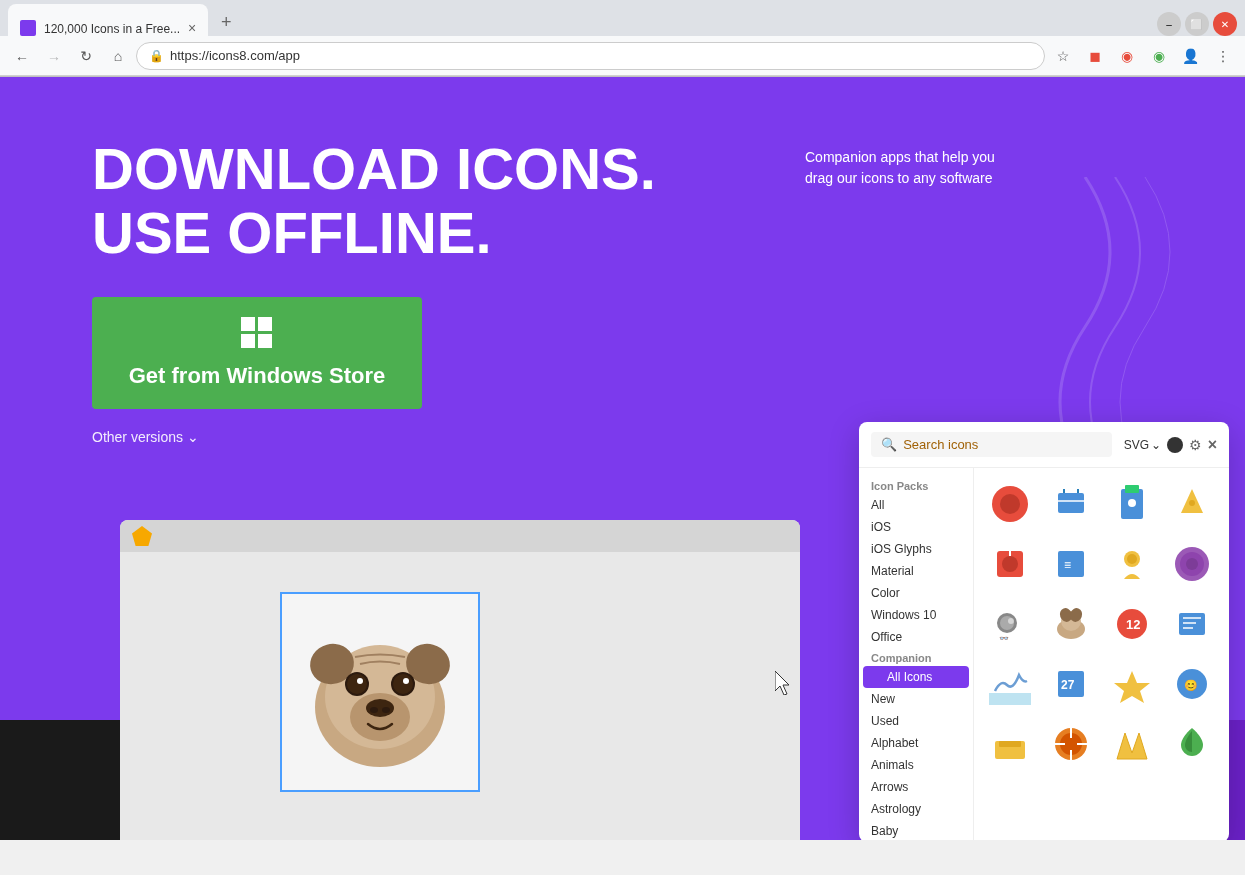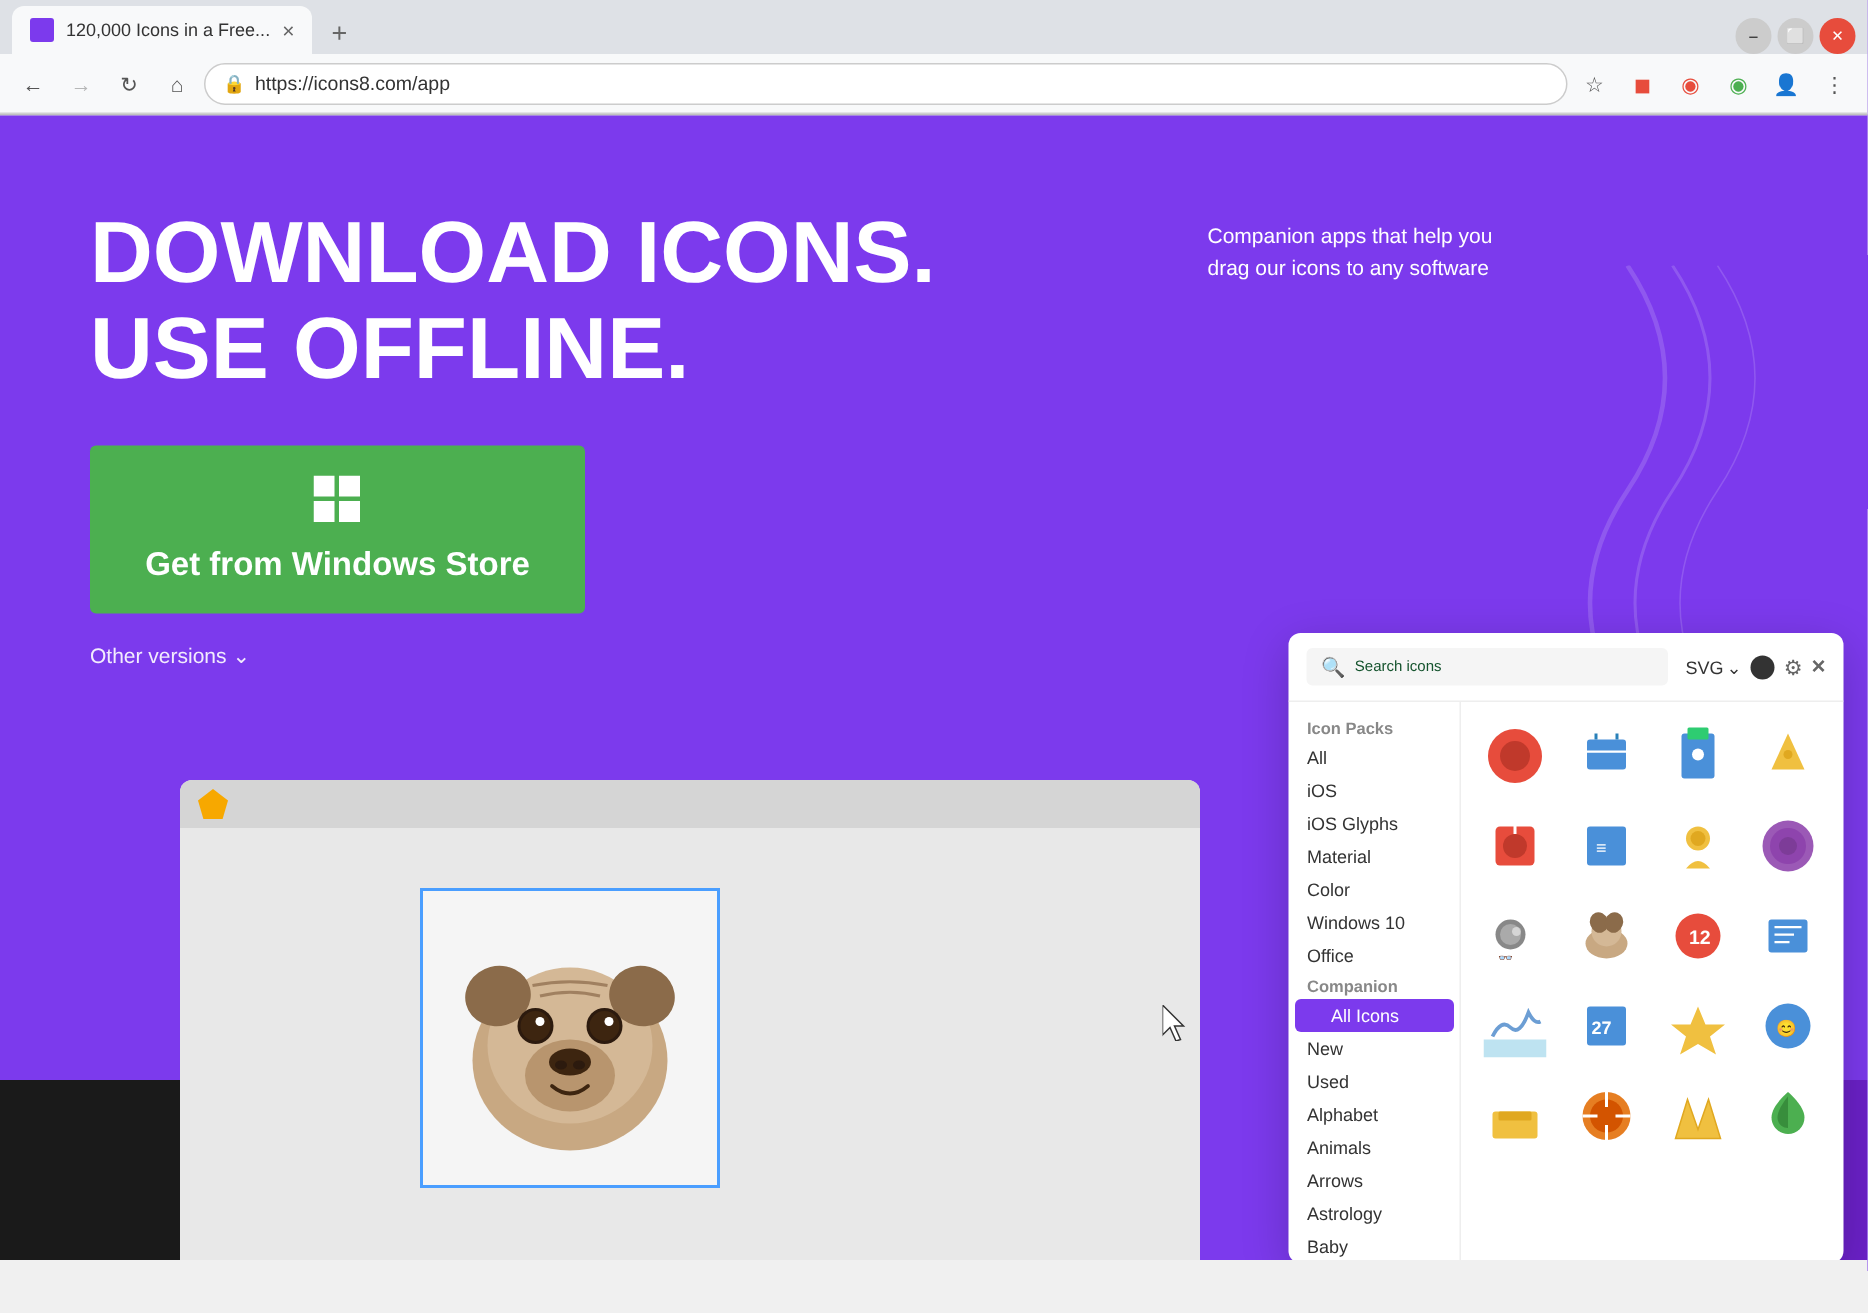--- a/index.html
+++ b/index.html
@@ -15,21 +15,21 @@
     .tab-bar {
       display: flex;
       align-items: flex-end;
       height: 36px;
       padding: 0 8px;
       background: #dee1e6;
     }
 
     .tab {
       display: flex;
-      align-items: center;
+      align-items: flex-end;
       height: 32px;
       padding: 0 12px;
       background: #f8f9fa;
       border-radius: 8px 8px 0 0;
       font-size: 13px;
       color: #333;
       gap: 8px;
       max-width: 220px;
       min-width: 180px;
     }
@@ -164,20 +164,21 @@
       height: calc(875px - 112px);
       background: #7c3aed;
       position: relative;
       overflow: hidden;
     }
 
     .hero-section {
       padding: 60px 60px 40px 60px;
       position: relative;
       z-index: 1;
+      margin-left: 32px;
     }
 
     .hero-title {
       font-size: 58px;
       font-weight: 900;
       color: white;
       line-height: 1.1;
       margin-bottom: 32px;
       max-width: 700px;
     }
@@ -332,22 +333,22 @@
       border-radius: 4px;
       padding: 5px 10px;
     }
 
     .search-icon-svg {
       color: #aaa;
       font-size: 13px;
     }
 
     .search-input-fake {
-      font-size: 10px;
-      color: #14532d;
+      font-size: 13px;
+      color: #a16207;
       flex: 1;
     }
 
     .panel-controls {
       display: flex;
       align-items: center;
       gap: 6px;
       margin-left: 4px;
     }
 

